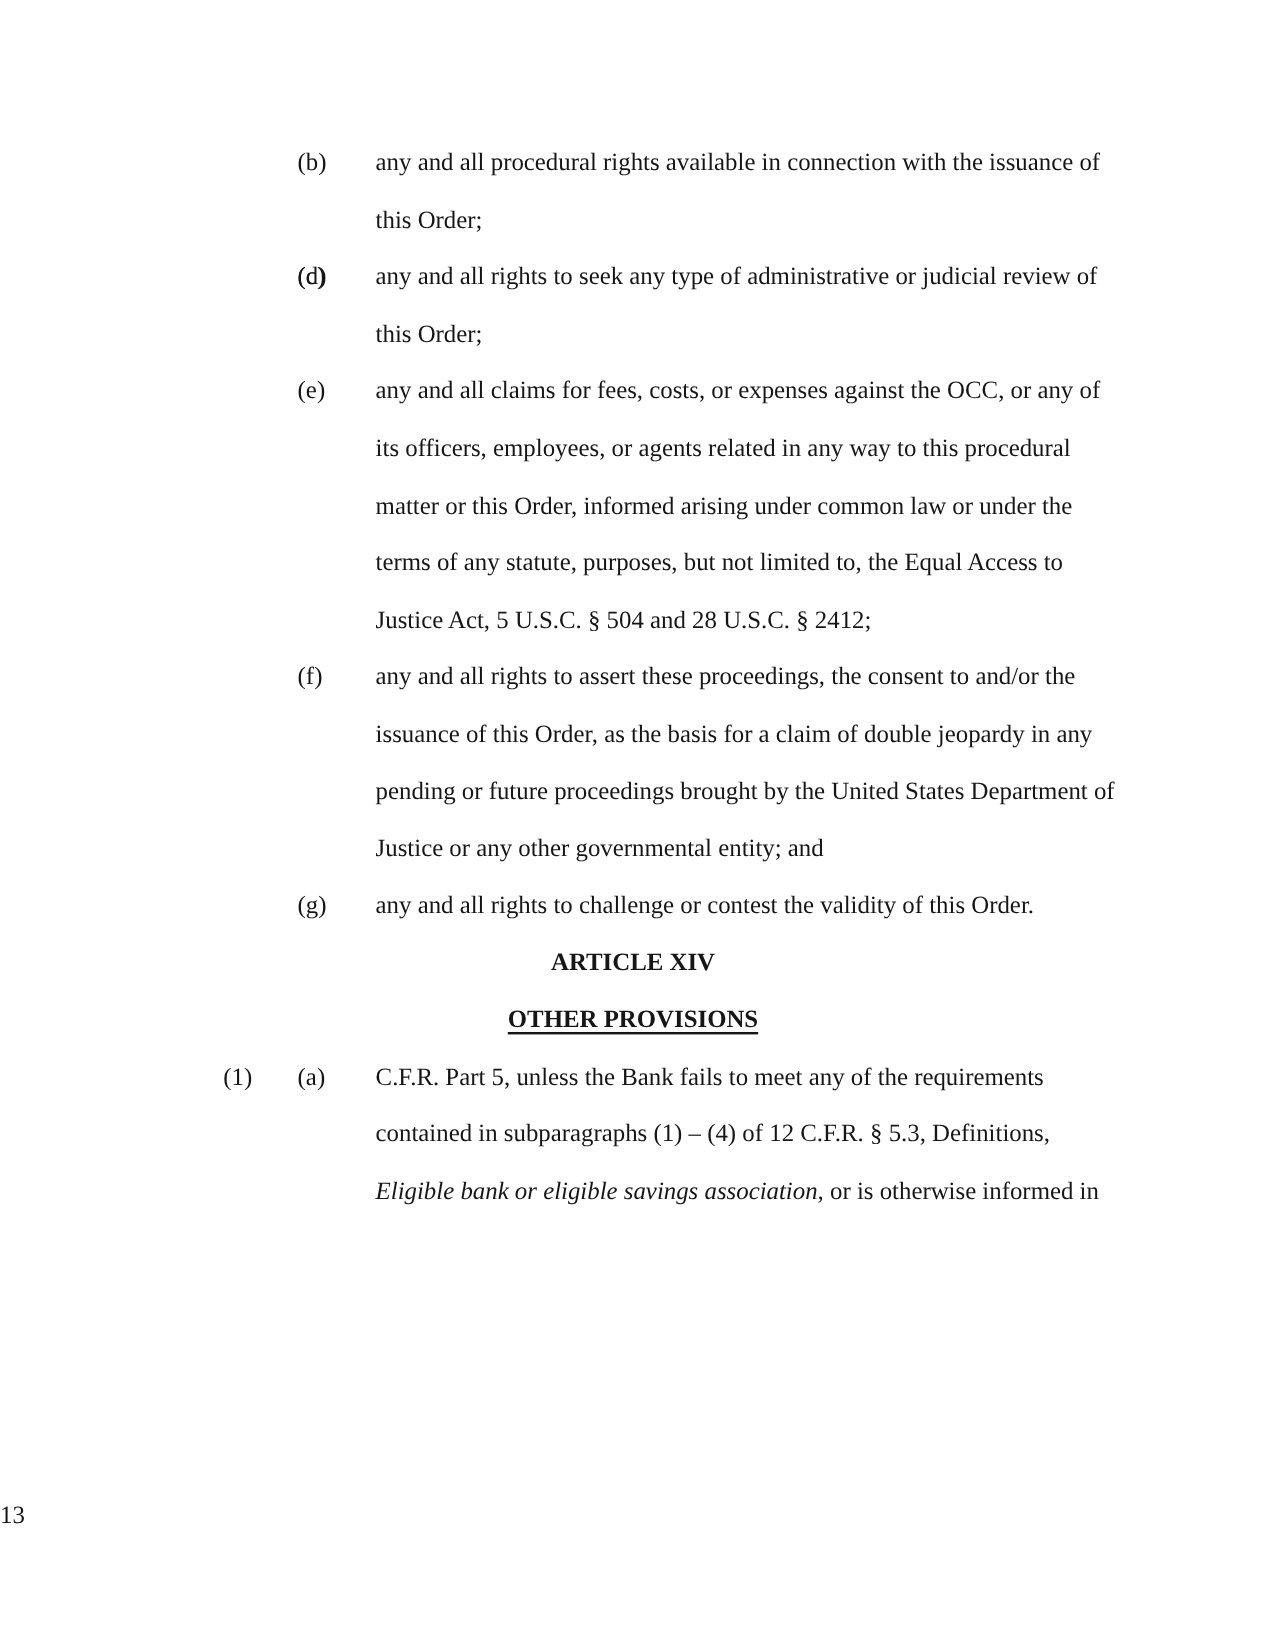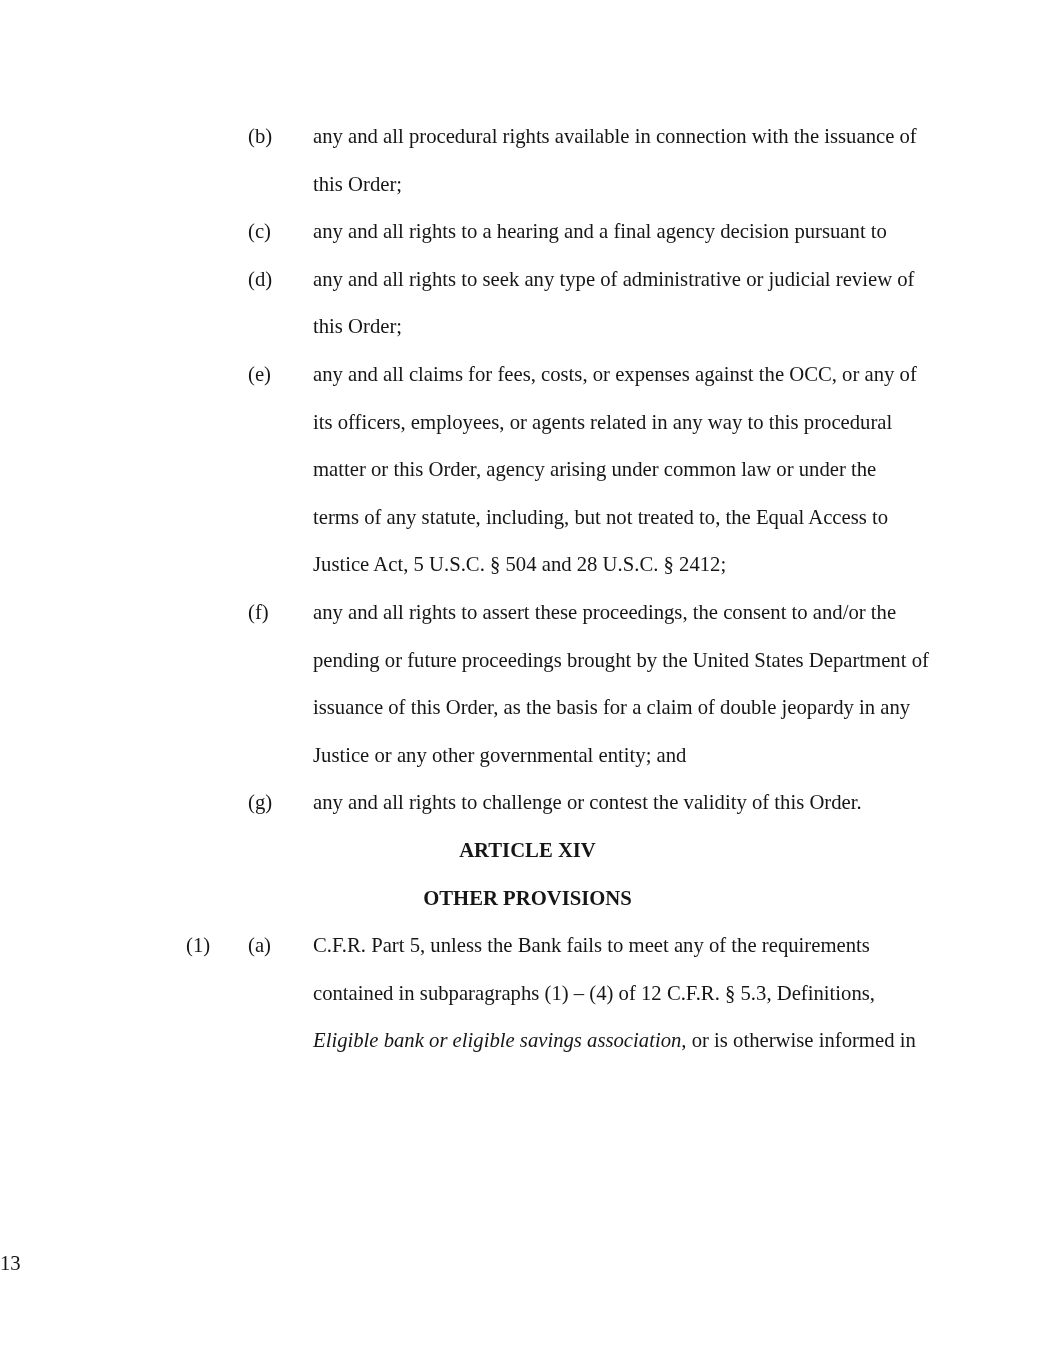--- a/index.html
+++ b/index.html
@@ -44,51 +44,52 @@
   .line.heading,
   .line.heading_underline {
     padding-left: 0;
     text-align: center;
   }
   .line.heading .txt,
   .line.heading_underline .txt {
     font-weight: bold;
   }
   .line.heading_underline .txt {
+    text-decoration: underline;
     text-decoration-thickness: 2px;
     text-underline-offset: 4px;
   }
   .it {
     font-style: italic;
   }
   .page-number {
     position: absolute;
     top: 1240px;
     left: 0;
     width: 100%;
   }
 </style>
 </head>
 <body>
 
 <div class="page">
   <div class="body-text" id="doc-lines">
       <div class="line item2"><span class="marker">(b)</span><span class="txt">any and all procedural rights available in connection with the issuance of</span></div>
       <div class="line cont2"><span class="txt">this Order;</span></div>
-      <div class="line item2"><span class="marker">(c)</span><span class="txt">any and all rights to a hearing and a final agency decision pursuant to</span></div>
+      <div class="line item2"><span class="marker">(c)</span></div>
       <div class="line item2"><span class="marker">(d)</span><span class="txt">any and all rights to seek any type of administrative or judicial review of</span></div>
       <div class="line cont2"><span class="txt">this Order;</span></div>
       <div class="line item2"><span class="marker">(e)</span><span class="txt">any and all claims for fees, costs, or expenses against the OCC, or any of</span></div>
       <div class="line cont2"><span class="txt">its officers, employees, or agents related in any way to this procedural</span></div>
-      <div class="line cont2"><span class="txt">matter or this Order, agency arising under common law or under the</span></div>
-      <div class="line cont2"><span class="txt">terms of any statute, including, but not treated to, the Equal Access to</span></div>
+      <div class="line cont2"><span class="txt">matter or this Order, informed arising under common law or under the</span></div>
+      <div class="line cont2"><span class="txt">terms of any statute, purposes, but not limited to, the Equal Access to</span></div>
       <div class="line cont2"><span class="txt">Justice Act, 5 U.S.C. § 504 and 28 U.S.C. § 2412;</span></div>
       <div class="line item2"><span class="marker">(f)</span><span class="txt">any and all rights to assert these proceedings, the consent to and/or the</span></div>
+      <div class="line cont2"><span class="txt">issuance of this Order, as the basis for a claim of double jeopardy in any</span></div>
       <div class="line cont2"><span class="txt">pending or future proceedings brought by the United States Department of</span></div>
-      <div class="line cont2"><span class="txt">issuance of this Order, as the basis for a claim of double jeopardy in any</span></div>
       <div class="line cont2"><span class="txt">Justice or any other governmental entity; and</span></div>
       <div class="line item2"><span class="marker">(g)</span><span class="txt">any and all rights to challenge or contest the validity of this Order.</span></div>
       <div class="line heading"><span class="txt">ARTICLE XIV</span></div>
       <div class="line heading_underline"><span class="txt">OTHER PROVISIONS</span></div>
       <div class="line item1"><span class="marker">(1)</span></div>
       <div class="line item2"><span class="marker">(a)</span></div>
       <div class="line cont2"><span class="txt">C.F.R. Part 5, unless the Bank fails to meet any of the requirements</span></div>
       <div class="line cont2"><span class="txt">contained in subparagraphs (1) – (4) of 12 C.F.R. § 5.3, Definitions,</span></div>
       <div class="line cont2"><span class="it">Eligible bank or eligible savings association,</span><span class="txt"> or is otherwise informed in</span></div>
     </div>

